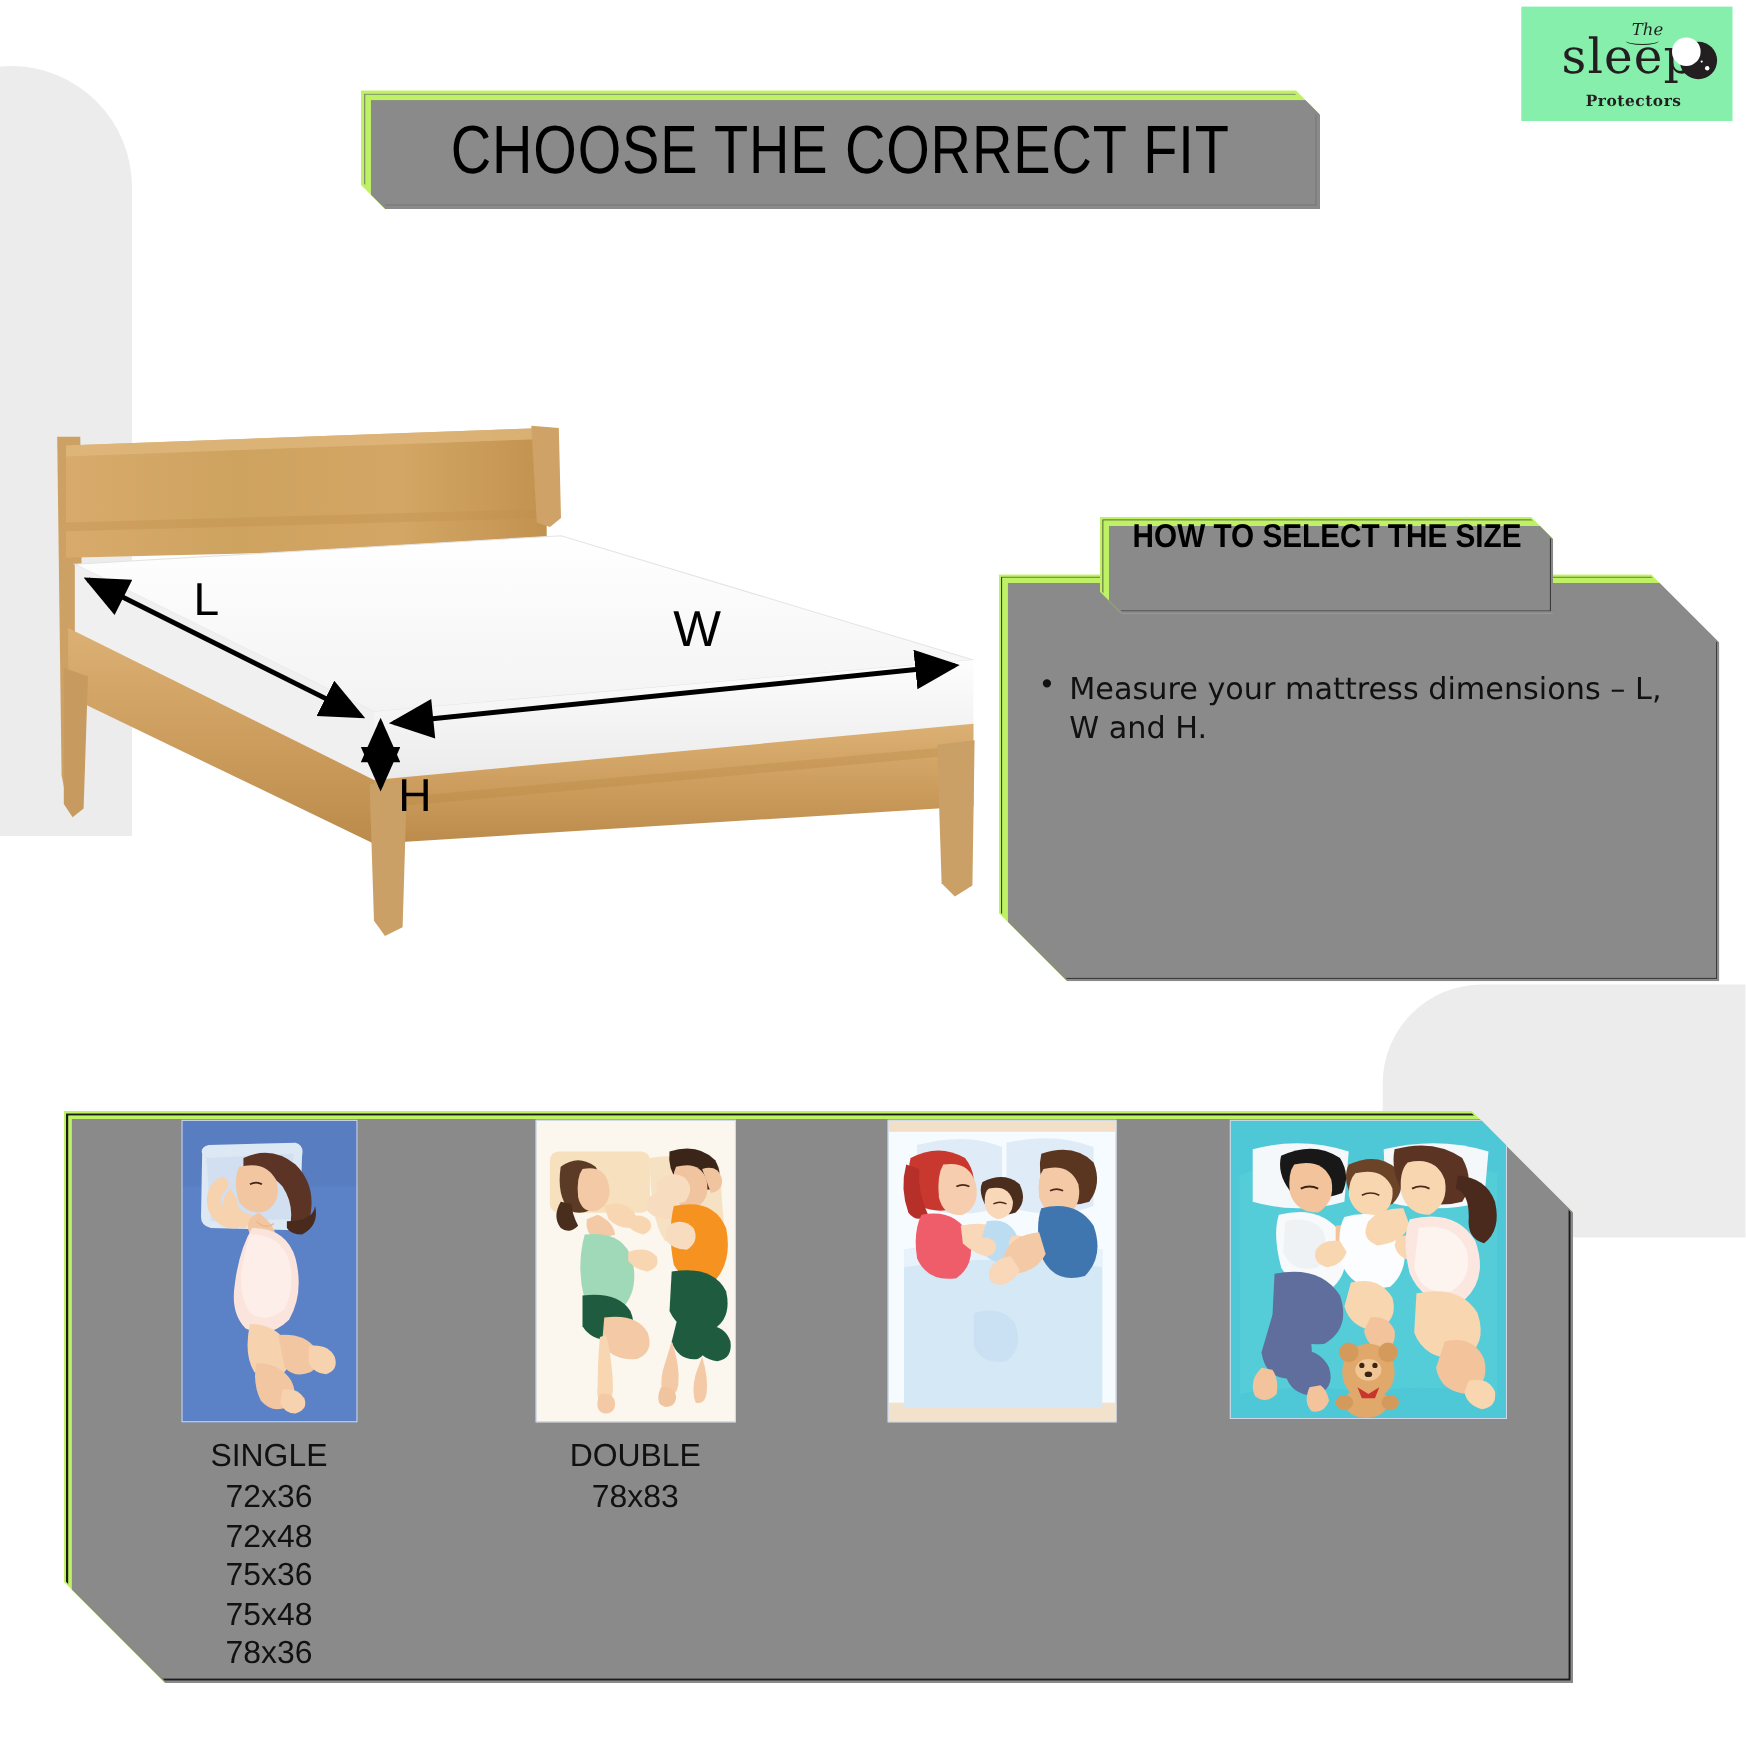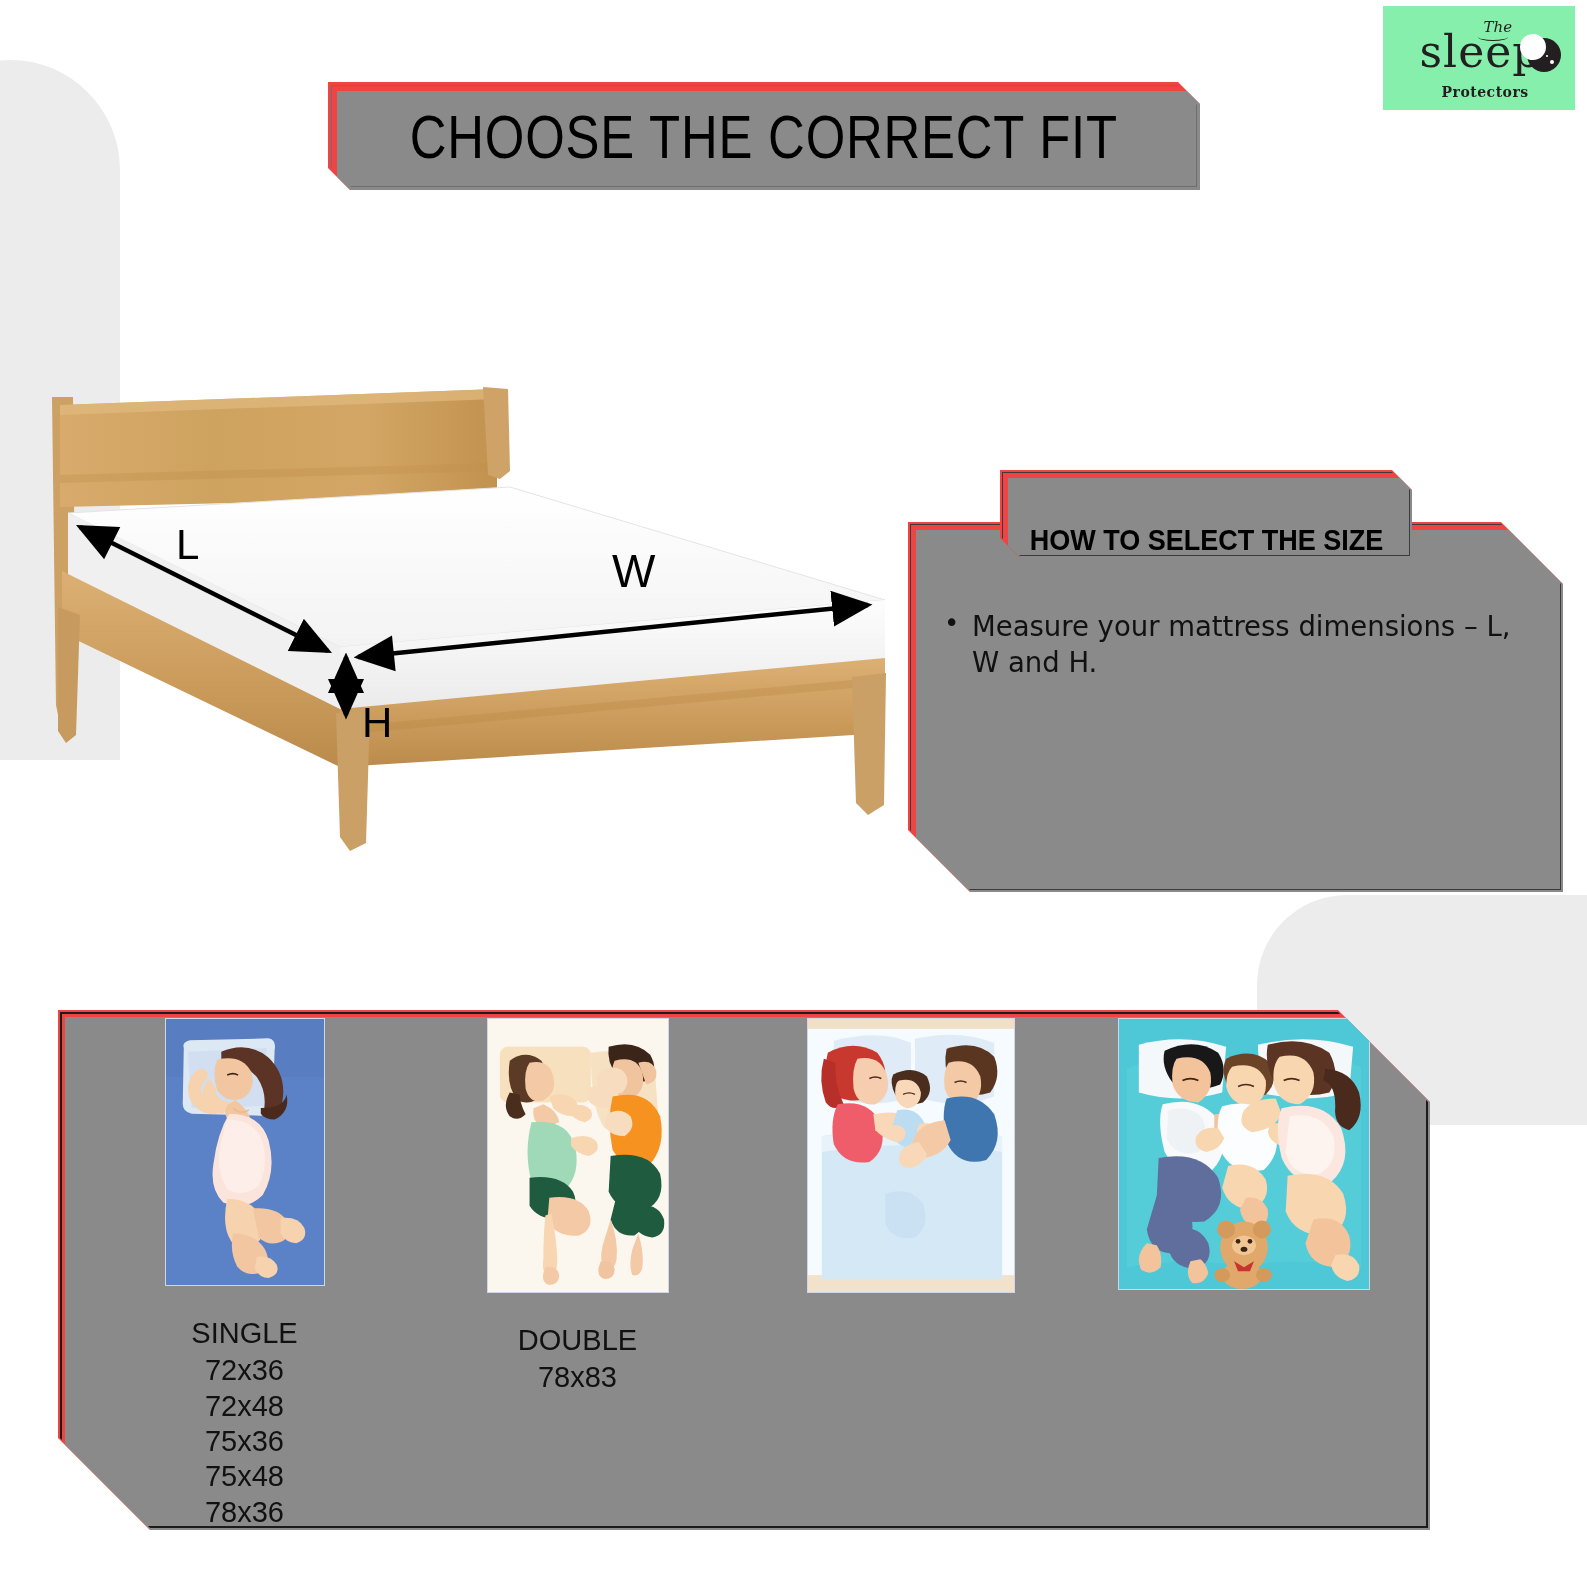--- a/index.html
+++ b/index.html
@@ -62,21 +62,21 @@
   }
   .logo-sub{
     position:absolute;left:50px;bottom:4px;
     font-family:"DejaVu Serif",serif;font-size:14px;font-weight:bold;color:#231f20;
     letter-spacing:0.5px;
   }
 
   
   .plate{
     position:absolute;
-    background:#ef4444;
+    background:#bef264;
     z-index:3;
   }
   .plate .shadow{
     position:absolute;left:7px;top:7px;right:-7px;bottom:-7px;
     background:#8a8a8a;
     z-index:-1;
   }
 
   
   .title-banner{
@@ -120,21 +120,21 @@
     left:8px;top:8px;right:-8px;bottom:-8px;
   }
   .howto-body .inner-line{
     position:absolute;inset:2px;border:1.5px solid #3b3b3b;
     clip-path:polygon(0 0, calc(100% - 60px) 0, 100% 60px, 100% 100%, 60px 100%, 0 calc(100% - 60px));
     pointer-events:none;
   }
   .howto-head{
     left:1000px;top:470px;width:412px;height:88px;
     clip-path:polygon(0 0, calc(100% - 20px) 0, 100% 20px, 100% 100%, 20px 100%, 0 calc(100% - 20px));
-    display:flex;align-items:flex-end;justify-content:center;
+    display:flex;align-items:flex-start;justify-content:center;
     z-index:5;
   }
   .howto-head .shadow{
     clip-path:polygon(0 0, calc(100% - 20px) 0, 100% 20px, 100% 100%, 20px 100%, 0 calc(100% - 20px));
     left:8px;top:8px;right:-8px;bottom:-8px;
   }
   .howto-head .inner-line{
     position:absolute;inset:2px;border:1.5px solid #3b3b3b;
     clip-path:polygon(0 0, calc(100% - 18px) 0, 100% 18px, 100% 100%, 18px 100%, 0 calc(100% - 18px));
     pointer-events:none;
@@ -173,21 +173,21 @@
   }
 
   .sizes-row{
     position:absolute;left:0;top:0;width:100%;height:100%;
     display:flex;
     padding:8px 20px 0 20px;
     box-sizing:border-box;
     z-index:2;
   }
   .size-col{
-    flex:1;display:flex;flex-direction:column;align-items:center;gap:16px;
+    flex:1;display:flex;flex-direction:column;align-items:center;
   }
   .size-img-frame{
     border:1px solid #cfd7e6;
     box-sizing:border-box;
     overflow:hidden;
     position:relative;
   }
   .size-caption{
     margin-top:14px;text-align:center;
     font-size:29px;color:#111;line-height:1.22;

